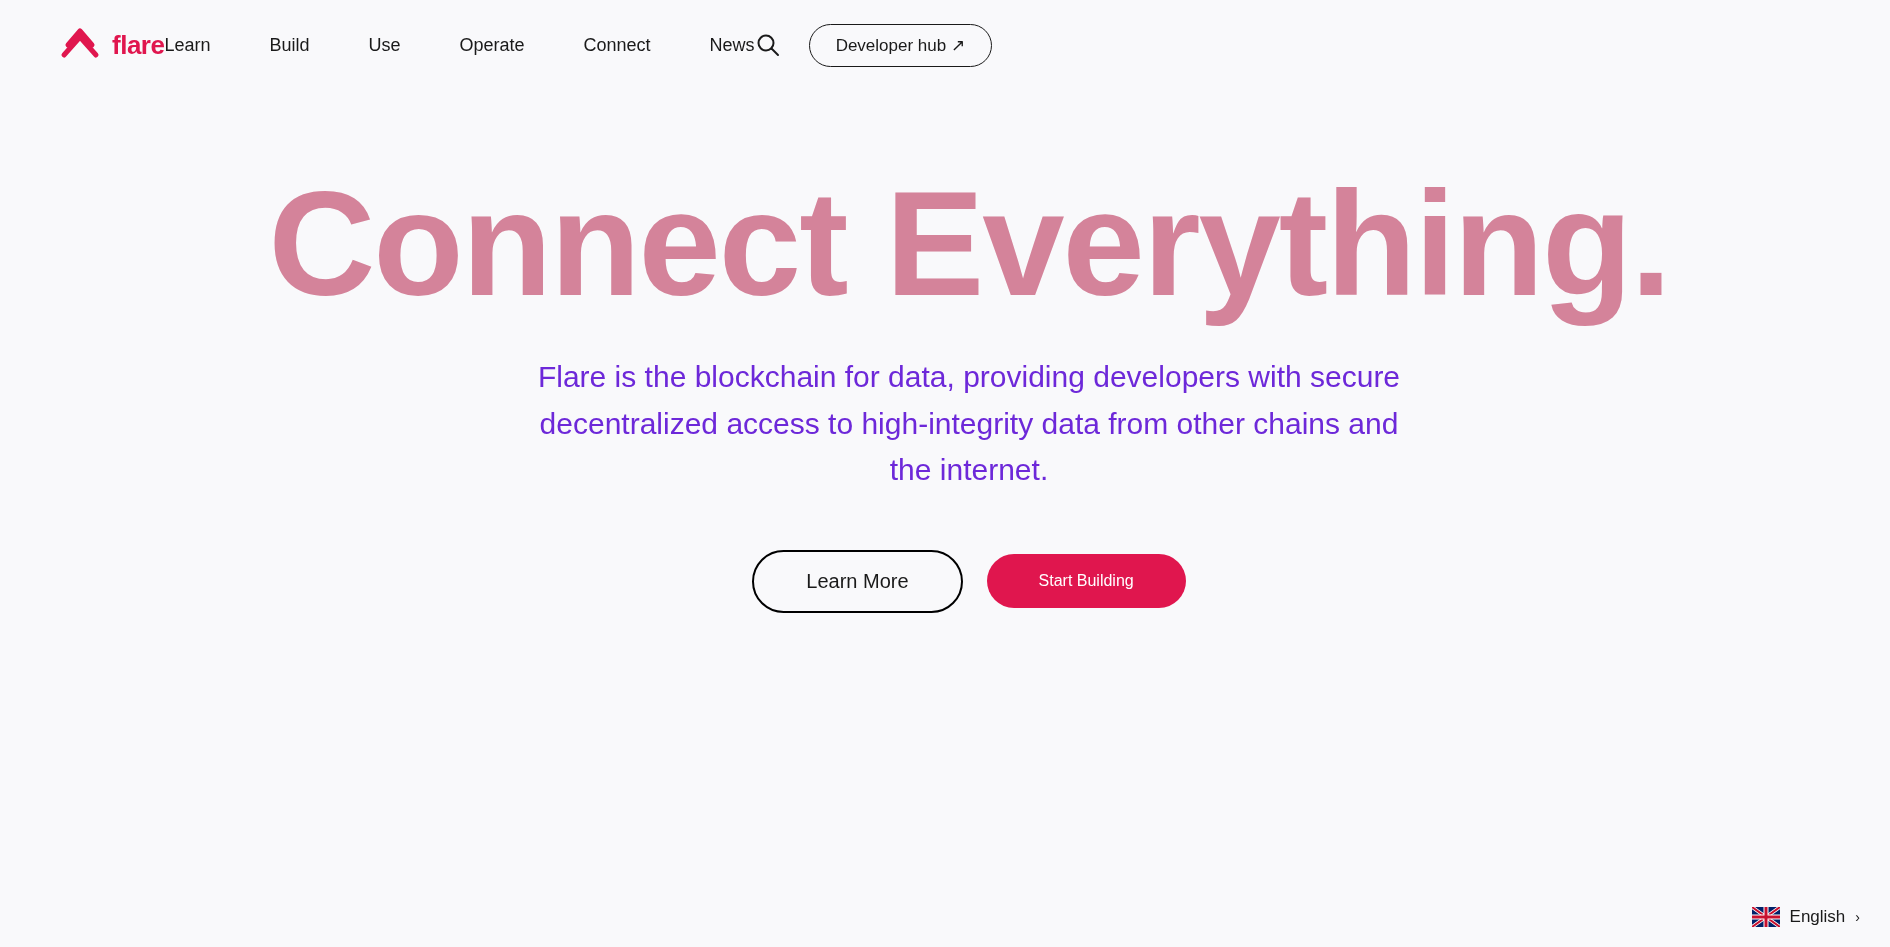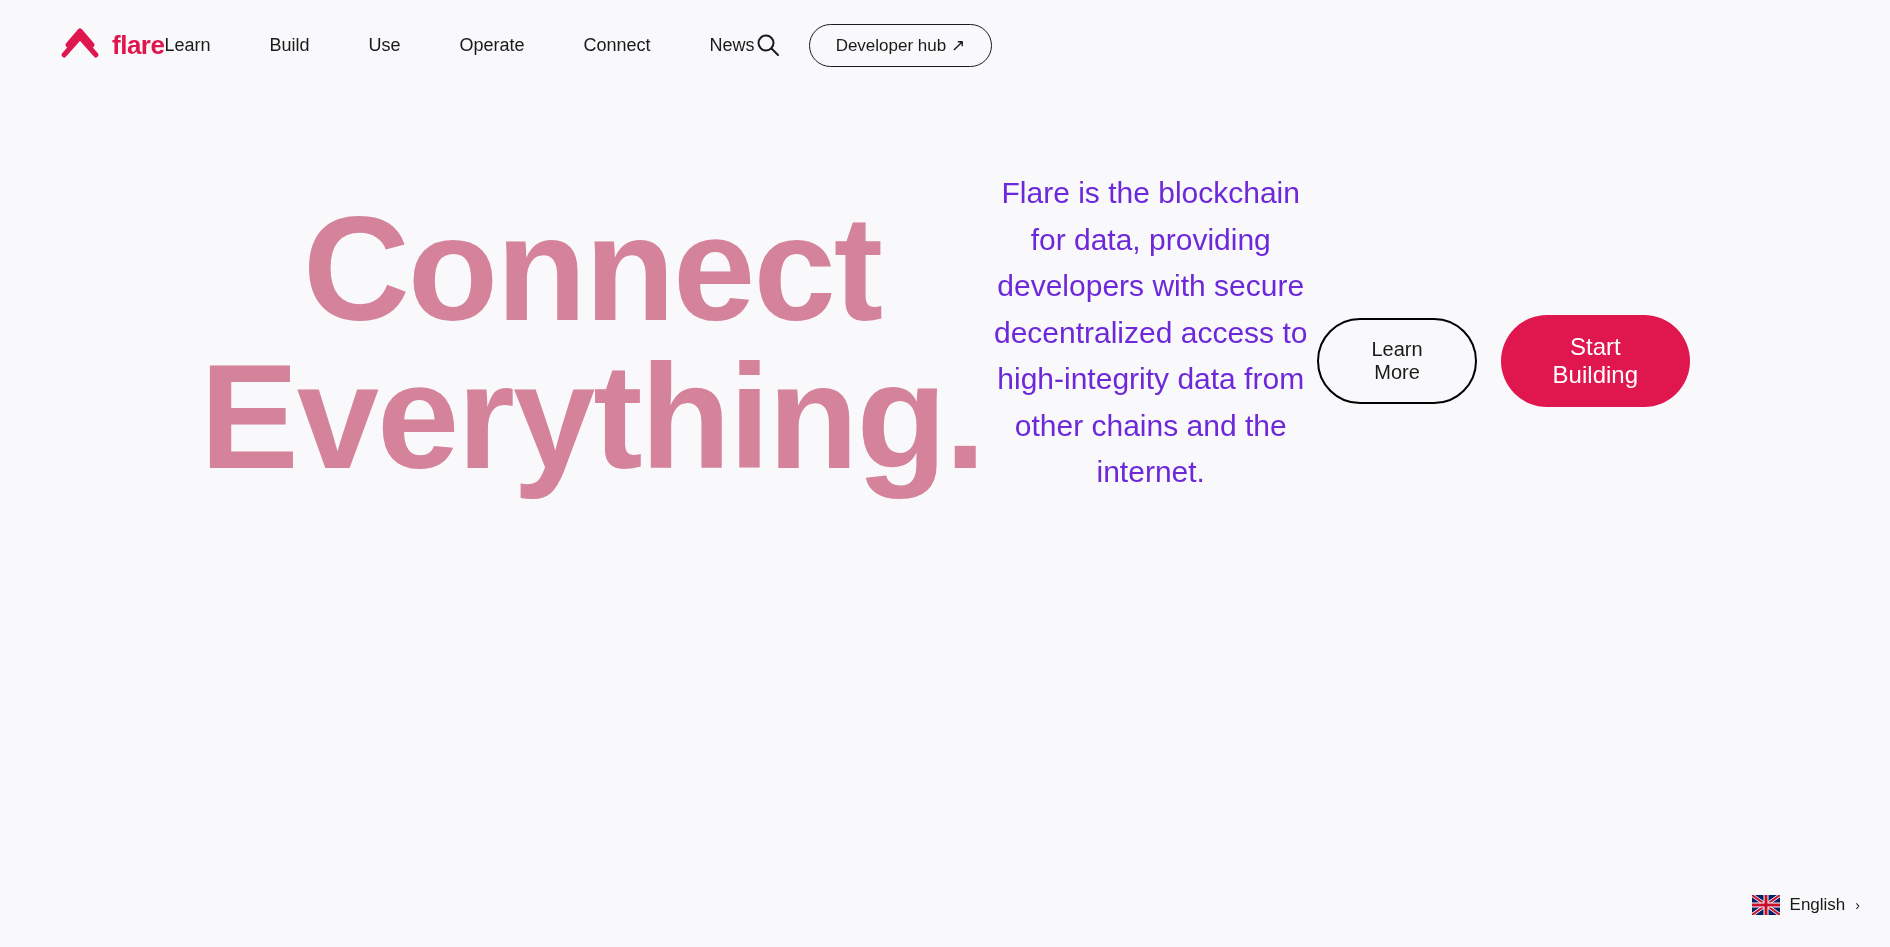--- a/index.html
+++ b/index.html
@@ -82,26 +82,27 @@
       display: flex;
       align-items: center;
       gap: 6px;
       font-weight: 400;
       white-space: nowrap;
     }
 
     
     .hero {
       display: flex;
-      flex-direction: row;
+      flex-direction: column;
       align-items: center;
       justify-content: space-between;
       text-align: center;
       padding: 80px 200px 60px;
       position: relative;
+      margin-left: 48px;
     }
 
     .hero-title {
       font-size: 148px;
       font-weight: 800;
       color: #d4839a;
       line-height: 1.0;
       letter-spacing: -2px;
       margin-bottom: 36px;
     }
@@ -129,31 +130,31 @@
       color: #1a1a1a;
       cursor: pointer;
       background: transparent;
       font-weight: 500;
     }
 
     .btn-start-building {
       border: none;
       border-radius: 50px;
       padding: 18px 52px;
-      font-size: 24px;
+      font-size: 16px;
       color: #ffffff;
       cursor: pointer;
       background: #e0164e;
       font-weight: 500;
     }
 
     
     .footer-lang {
       position: fixed;
-      bottom: 12px;
+      bottom: 0;
       right: 0;
       display: flex;
       align-items: center;
       gap: 10px;
       padding: 20px 30px;
       background: #f9f9fb;
       cursor: pointer;
     }
 
     .lang-text {

